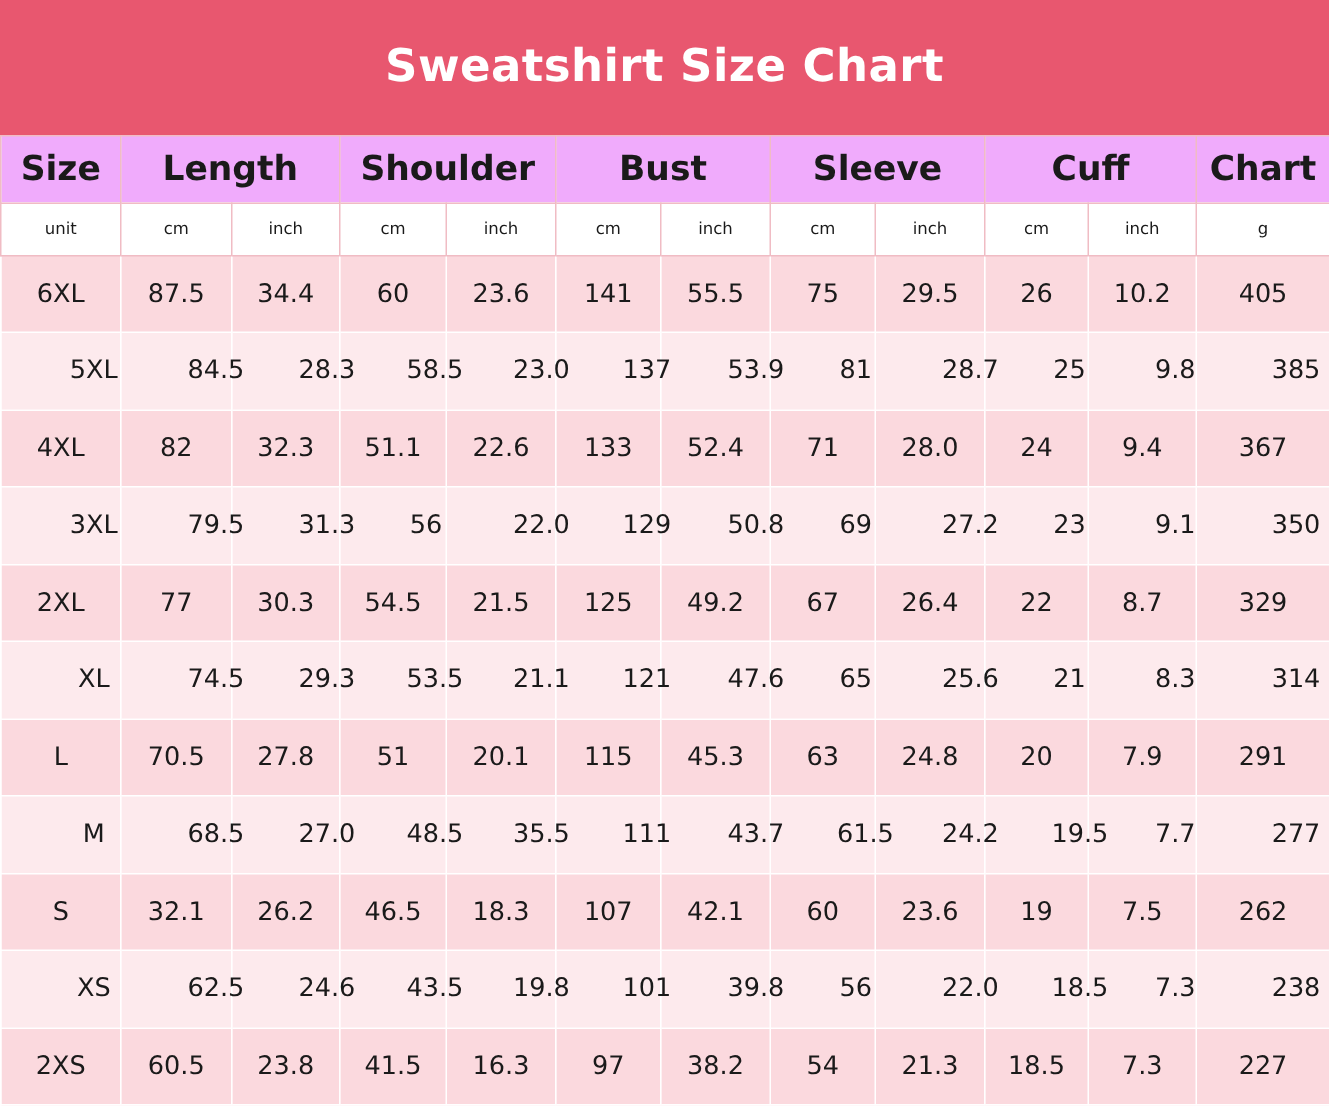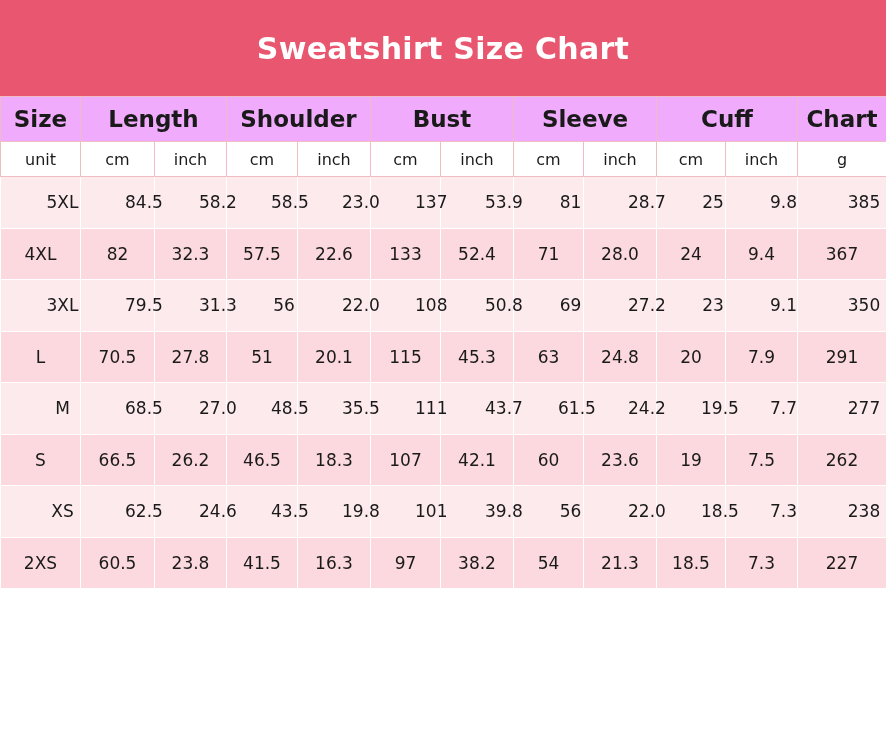--- a/index.html
+++ b/index.html
@@ -64,21 +64,21 @@
 
   tr.header-row td {
     height: 44px;
     font-size: 23px;
     font-weight: bold;
     background: #f0abfc;
     border: 1px solid #f0bcc4;
   }
   tr.unit-row td {
     height: 34px;
-    font-size: 16px;
+    font-size: 11px;
     background: #ffffff;
     border: 1px solid #f0bcc4;
   }
   tr.data-row td {
     height: 50.5px;
     font-size: 17px;
   }
   tr.shade-a td { background: #fbd9de; }
   tr.shade-b td { background: #fdeaed; padding-left: 44px; }
   td.size-cell { font-size: 17px; }
@@ -125,61 +125,103 @@
           <td>cm</td>
           <td>inch</td>
           <td>cm</td>
           <td>inch</td>
           <td>cm</td>
           <td>inch</td>
           <td>cm</td>
           <td>inch</td>
           <td>g</td>
         </tr>
+        <tr class="data-row shade-a">
+          <td class="size-cell">6XL</td>
+          <td class="">87.5</td>
+          <td class="">34.4</td>
+          <td class="">60</td>
+          <td class="">23.6</td>
+          <td class="">141</td>
+          <td class="">55.5</td>
+          <td class="">75</td>
+          <td class="">29.5</td>
+          <td class="">26</td>
+          <td class="">10.2</td>
+          <td class="">405</td>
+        </tr>
         <tr class="data-row shade-b">
           <td class="size-cell">5XL</td>
           <td class="">84.5</td>
-          <td class="">58.2</td>
+          <td class="">28.3</td>
           <td class="">58.5</td>
           <td class="">23.0</td>
           <td class="">137</td>
           <td class="">53.9</td>
           <td class="">81</td>
           <td class="">28.7</td>
           <td class="">25</td>
           <td class="">9.8</td>
           <td class="">385</td>
         </tr>
         <tr class="data-row shade-a">
           <td class="size-cell">4XL</td>
           <td class="">82</td>
           <td class="">32.3</td>
-          <td class="">57.5</td>
+          <td class="">51.1</td>
           <td class="">22.6</td>
           <td class="">133</td>
           <td class="">52.4</td>
           <td class="">71</td>
           <td class="">28.0</td>
           <td class="">24</td>
           <td class="">9.4</td>
           <td class="">367</td>
         </tr>
         <tr class="data-row shade-b">
           <td class="size-cell">3XL</td>
           <td class="">79.5</td>
           <td class="">31.3</td>
           <td class="">56</td>
           <td class="">22.0</td>
-          <td class="">108</td>
+          <td class="">129</td>
           <td class="">50.8</td>
           <td class="">69</td>
           <td class="">27.2</td>
           <td class="">23</td>
           <td class="">9.1</td>
           <td class="">350</td>
+        </tr>
+        <tr class="data-row shade-a">
+          <td class="size-cell">2XL</td>
+          <td class="">77</td>
+          <td class="">30.3</td>
+          <td class="">54.5</td>
+          <td class="">21.5</td>
+          <td class="">125</td>
+          <td class="">49.2</td>
+          <td class="">67</td>
+          <td class="">26.4</td>
+          <td class="">22</td>
+          <td class="">8.7</td>
+          <td class="">329</td>
+        </tr>
+        <tr class="data-row shade-b">
+          <td class="size-cell">XL</td>
+          <td class="">74.5</td>
+          <td class="">29.3</td>
+          <td class="">53.5</td>
+          <td class="">21.1</td>
+          <td class="">121</td>
+          <td class="">47.6</td>
+          <td class="">65</td>
+          <td class="">25.6</td>
+          <td class="">21</td>
+          <td class="">8.3</td>
+          <td class="">314</td>
         </tr>
         <tr class="data-row shade-a">
           <td class="size-cell">L</td>
           <td class="">70.5</td>
           <td class="">27.8</td>
           <td class="">51</td>
           <td class="">20.1</td>
           <td class="">115</td>
           <td class="">45.3</td>
           <td class="">63</td>
@@ -197,21 +239,21 @@
           <td class="">111</td>
           <td class="">43.7</td>
           <td class="">61.5</td>
           <td class="">24.2</td>
           <td class="">19.5</td>
           <td class="">7.7</td>
           <td class="">277</td>
         </tr>
         <tr class="data-row shade-a">
           <td class="size-cell">S</td>
-          <td class="">66.5</td>
+          <td class="">32.1</td>
           <td class="">26.2</td>
           <td class="">46.5</td>
           <td class="">18.3</td>
           <td class="">107</td>
           <td class="">42.1</td>
           <td class="">60</td>
           <td class="">23.6</td>
           <td class="">19</td>
           <td class="">7.5</td>
           <td class="">262</td>

